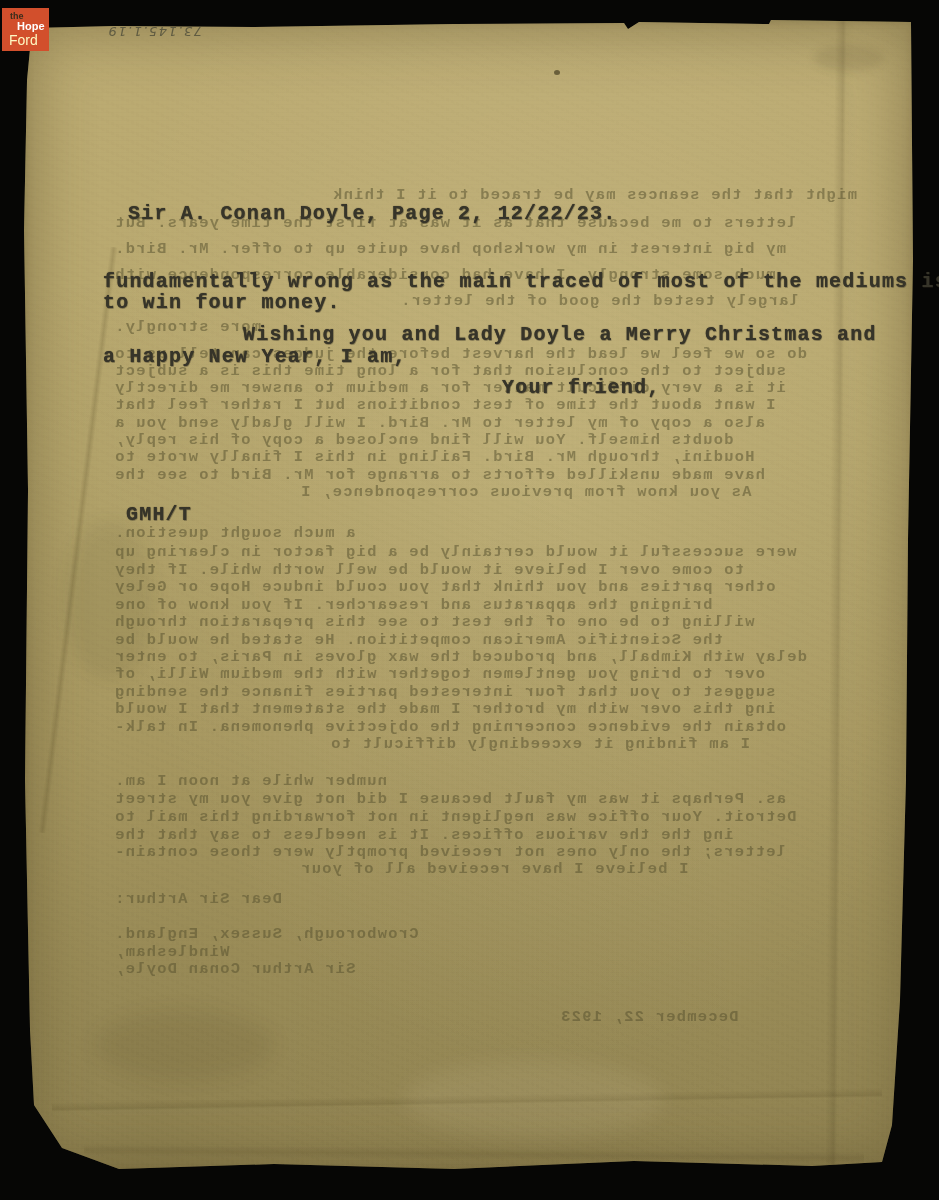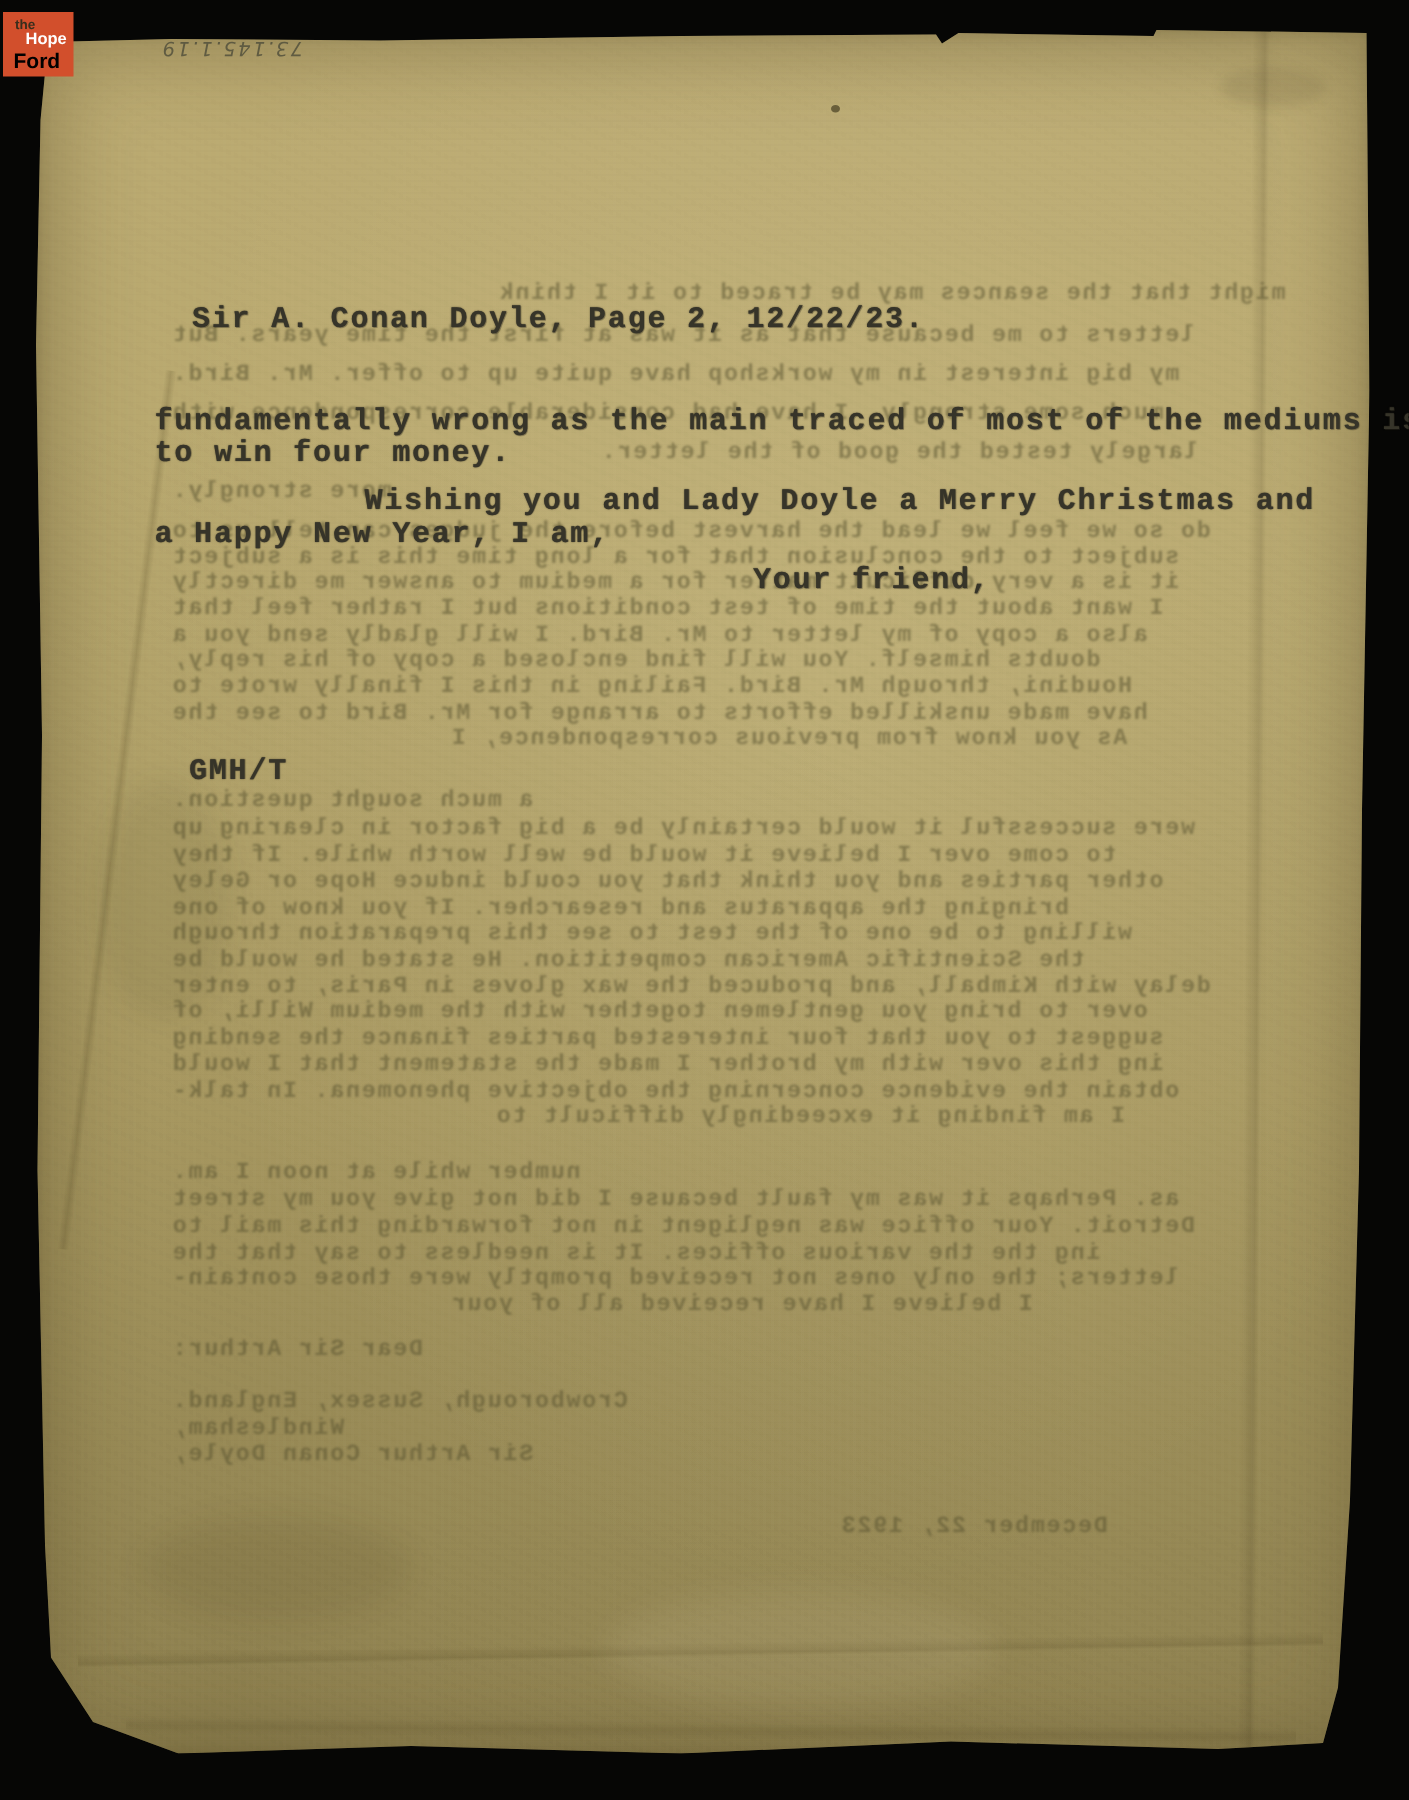--- a/index.html
+++ b/index.html
@@ -73,21 +73,21 @@
     font-family:"DejaVu Sans",sans-serif;font-size:13px;font-style:italic;
     letter-spacing:1.5px;color:rgba(78,76,58,.8);filter:blur(.3px);
     white-space:pre;
   }
 
   
   #logo{position:absolute;left:2px;top:8px;width:47px;height:43px;background:#d24f2c;z-index:5;}
   #logo span{position:absolute;font-family:"Liberation Sans",sans-serif;line-height:1;}
   #logo .the{left:8px;top:4px;font-size:9px;font-weight:700;color:#3a2e1c;}
   #logo .henry{left:15px;top:13px;font-size:11px;font-weight:700;color:#ffffff;}
-  #logo .ford{left:7px;top:25px;font-size:14px;font-weight:700;color:#000000;}
+  #logo .ford{left:7px;top:25px;font-size:14px;font-weight:400;color:#fef9c3;}
 </style>
 </head>
 <body>
 
 <div id="paper">
   <div class="grain"></div>
   <div class="crease crease-v"></div>
   <div class="crease crease-d"></div>
   <div class="crease crease-h"></div>
   <div class="crease crease-h2"></div>

